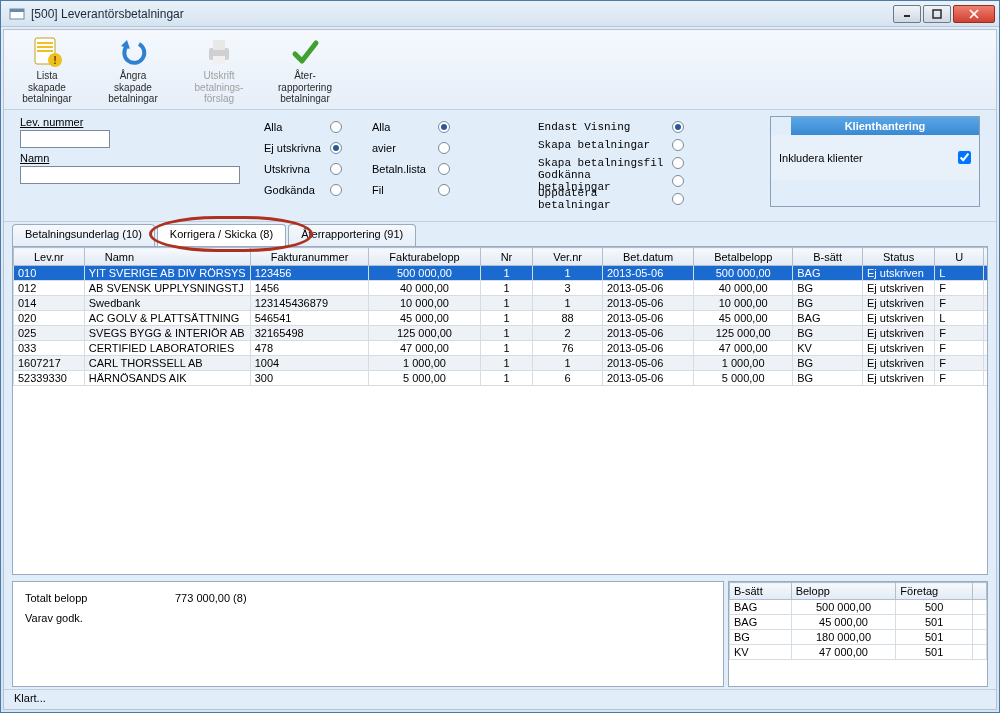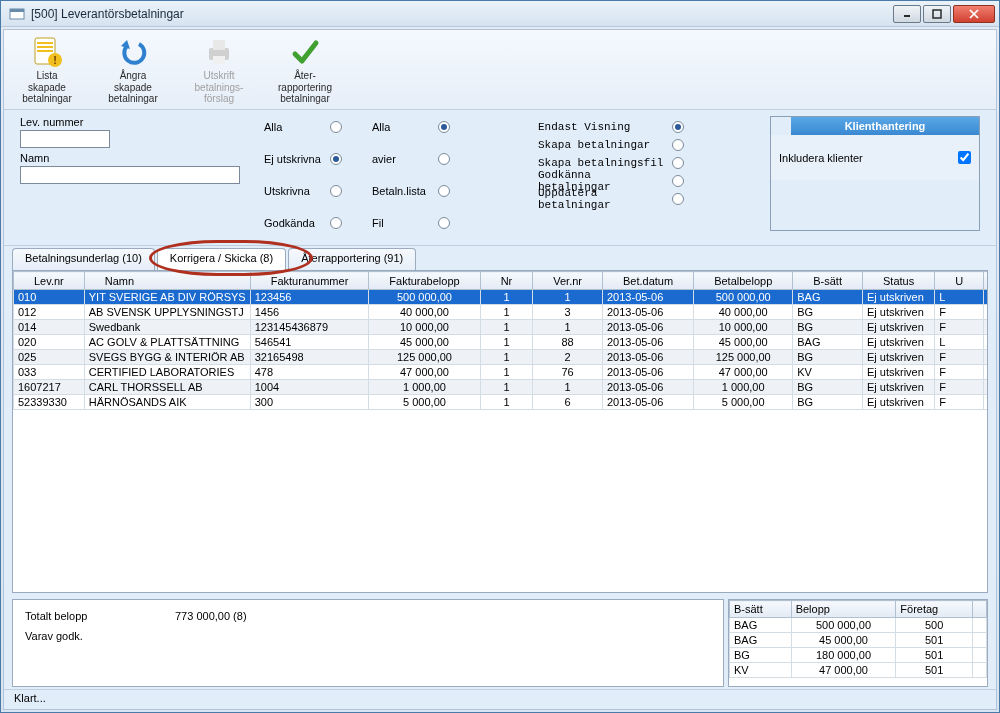--- a/index.html
+++ b/index.html
@@ -18,24 +18,24 @@
 
 
 .toolbar { height: 80px; background: linear-gradient(#f5f9fe, #e6eef8); border-bottom: 1px solid #c0d0e0; display: flex; padding: 4px 8px; gap: 16px; }
 .tool-btn { display: flex; flex-direction: column; align-items: center; width: 70px; padding-top: 2px; cursor: pointer; text-align: center; font-size: 10px; line-height: 1.15; color: #2a2a2a; }
 .tool-btn.disabled { color: #a0a0a0; }
 .tool-icon { width: 32px; height: 32px; margin-bottom: 2px; }
 
 
 .filters { display: flex; padding: 6px 16px 14px 16px; gap: 24px; border-bottom: 1px solid #c0d0e0; }
 .fg-left { width: 220px; }
-.fg-left label { display: block; font-size: 11px; margin-bottom: 2px; }
+.fg-left label { display: block; font-size: 11px; margin-bottom: 2px; text-decoration: underline; }
 .fg-left input { width: 100%; height: 18px; border: 1px solid #7a8a9a; padding: 1px 3px; font-size: 11px; }
 .fg-left .row { margin-bottom: 4px; }
-.radio-col { display: flex; flex-direction: column; gap: 15px; font-size: 11px; }
+.radio-col { display: flex; flex-direction: column; gap: 4px; font-size: 11px; }
 .radio-row { display: flex; align-items: center; height: 17px; }
 .radio-row .lbl { width: 62px; }
 .radio-dot { width: 12px; height: 12px; border-radius: 50%; border: 1px solid #7a8a9a; background: #fff; display: inline-flex; align-items: center; justify-content: center; margin-left: 4px; }
 .radio-dot.selected::after { content: ''; width: 6px; height: 6px; border-radius: 50%; background: #2a5a9a; }
 .fg-mid { display:flex; gap:30px; padding-top:2px; }
 .fg-right-opts { display: flex; flex-direction: column; gap: 1px; font-size: 11px; padding-top:2px;font-family:Liberation Mono, monospace; }
 .fg-right-opts .radio-row .lbl { width: 130px; }
 
 .spacer { flex: 1; }
 
@@ -56,21 +56,21 @@
 
 .grid-wrap { flex: 1; overflow: auto; background: #fff; border: 1px solid #9aaabf; margin: 0 8px; }
 table.grid { border-collapse: collapse; width: 100%; font-size: 11px; }
 table.grid th { background: linear-gradient(#f6f9fd, #e2eaf4); border: 1px solid #b0c0d0; padding: 2px 20px; text-align: left; font-weight: normal; height: 18px; white-space: nowrap; }
 table.grid td { border: 1px solid #d4dce4; padding: 1px 4px; height: 15px; white-space: nowrap; overflow: hidden; }
 table.grid tr.sel td { background: #1a6ad0; color: #fff; }
 table.grid tr.alt td { background: #eef2f6; }
 .r { text-align: center; }
 
 
-.bottom { height: 88px; display: flex; margin: 6px 8px 2px 8px; gap: 4px; }
+.bottom { height: 106px; display: flex; margin: 6px 8px 2px 8px; gap: 4px; }
 .summary { flex: 1; border: 1px solid #9aaabf; background: #fff; padding: 10px 12px; font-size: 11px; display: flex; flex-direction: column; gap: 8px; }
 .summary-row { display: flex; gap: 60px; }
 .summary-row .slabel { width: 90px; }
 .mini { width: 260px; border: 1px solid #9aaabf; background: #fff; overflow: auto; }
 table.minigrid { border-collapse: collapse; width: 100%; font-size: 11px; }
 table.minigrid th { background: linear-gradient(#f6f9fd, #e2eaf4); border: 1px solid #b0c0d0; padding: 2px 4px; text-align: left; font-weight: normal; }
 table.minigrid td { border: 1px solid #d4dce4; padding: 1px 4px; }
 
 .statusbar { height: 20px; border-top: 1px solid #c0d0e0; padding: 2px 10px; font-size: 11px; }
 

